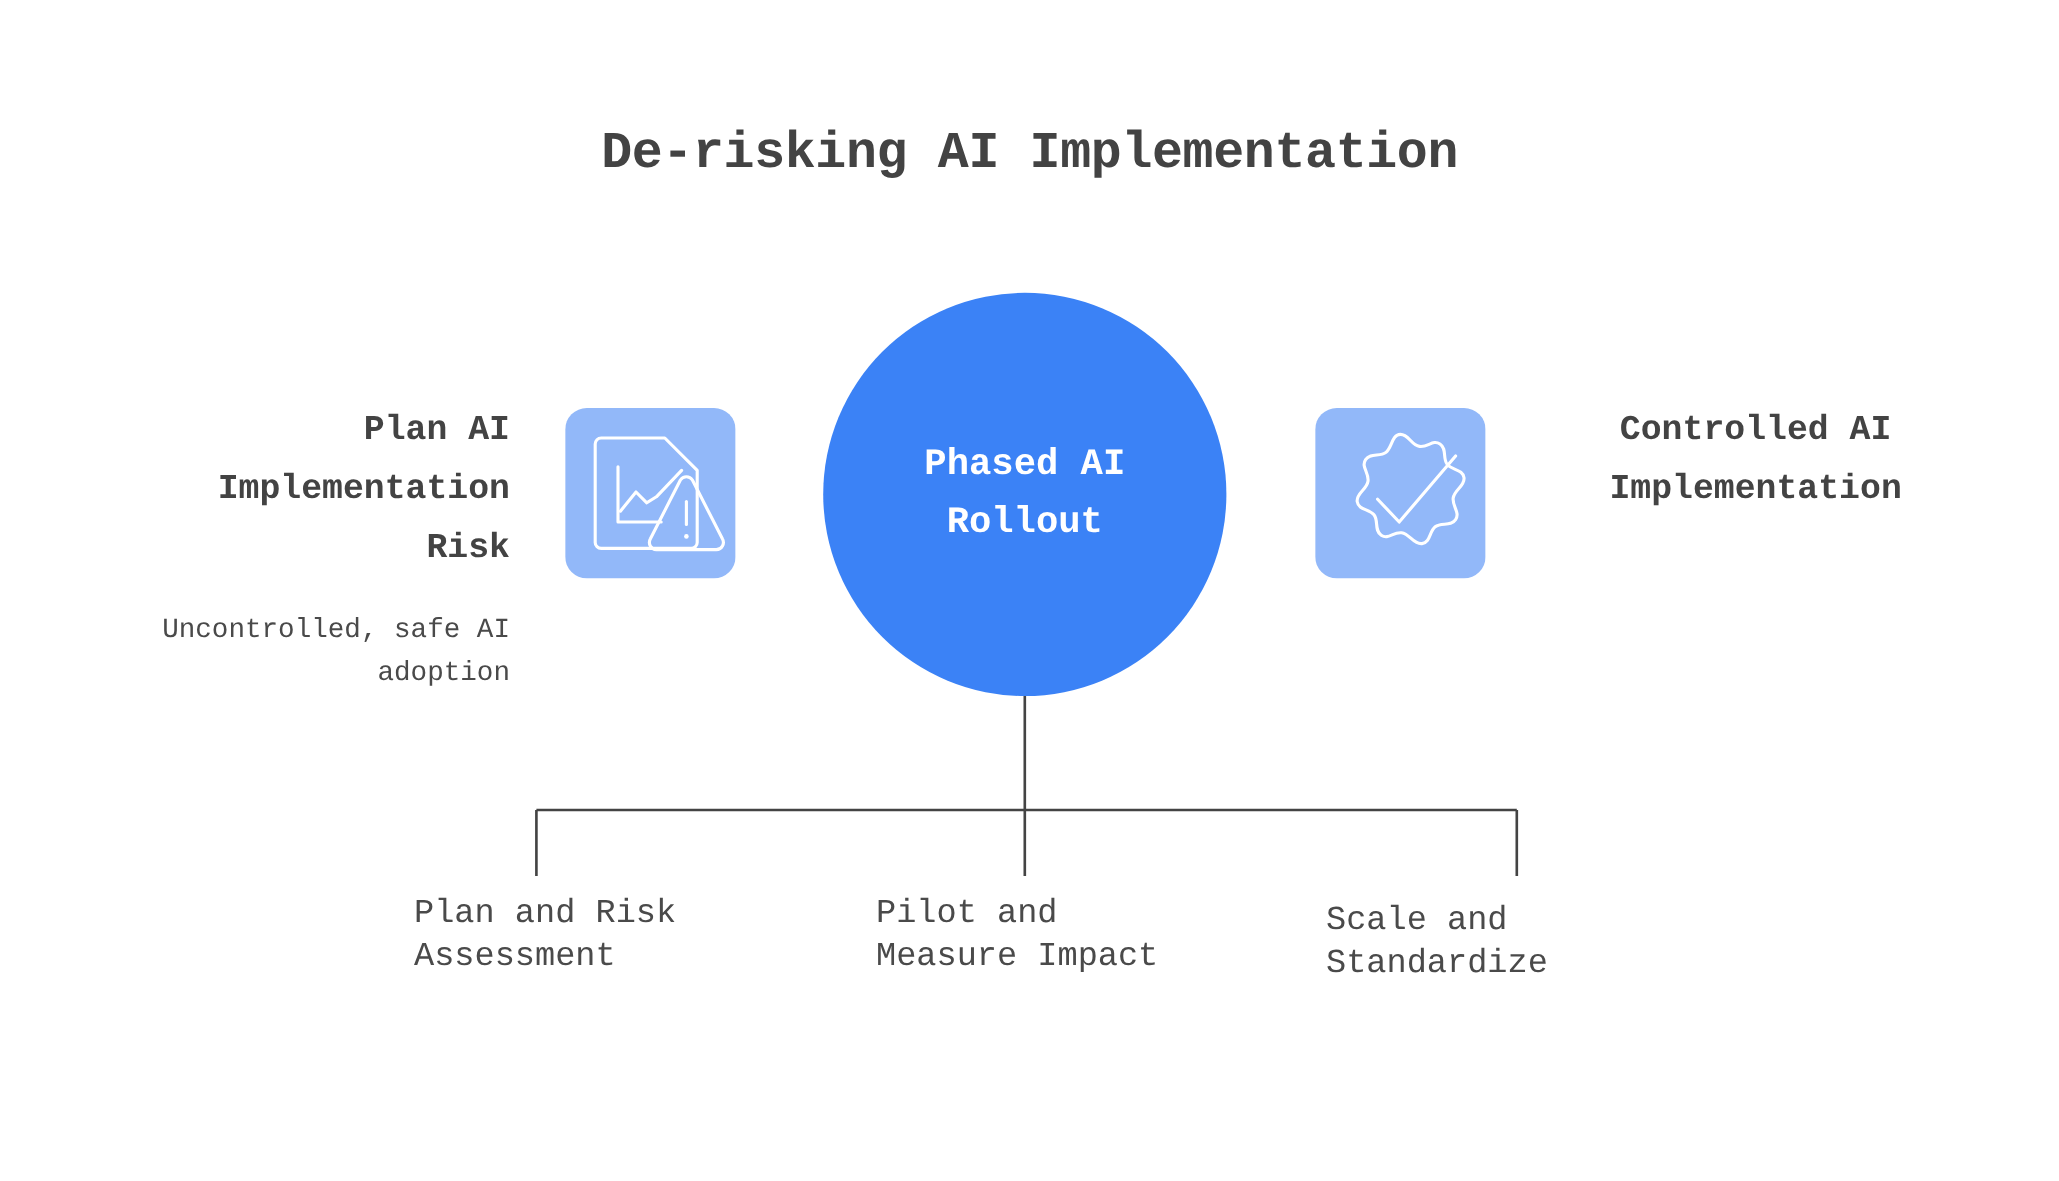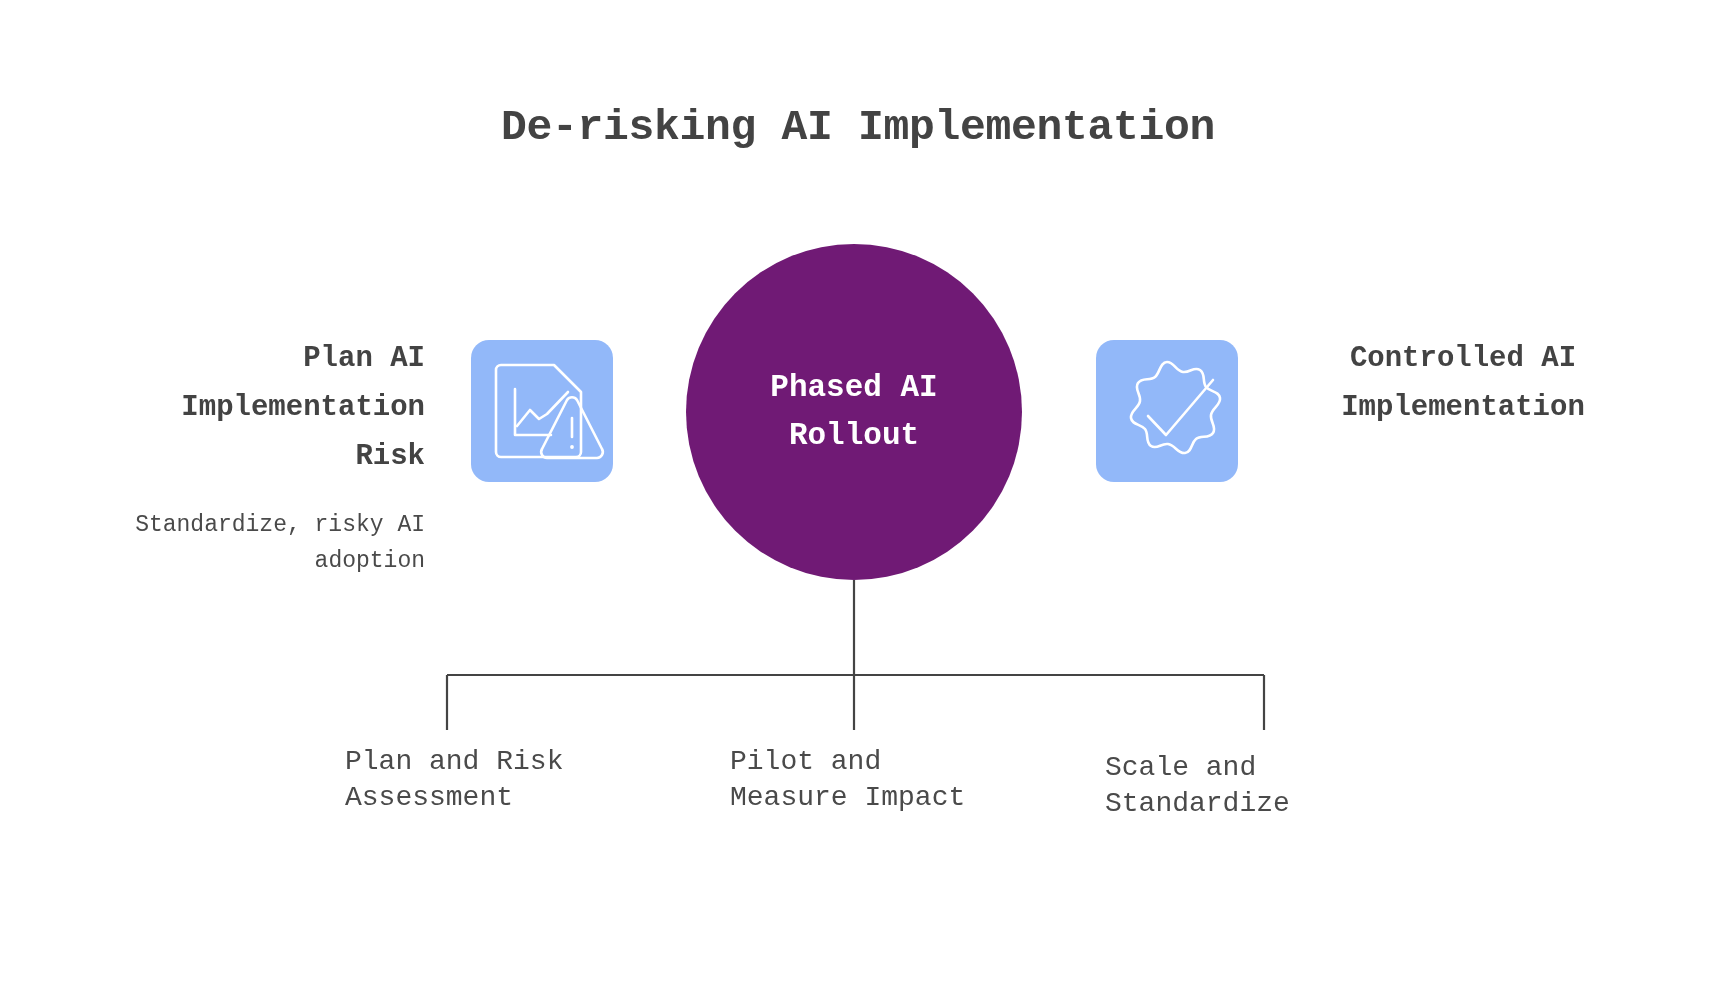--- a/index.html
+++ b/index.html
@@ -137,21 +137,21 @@
 </style>
 </head>
 <body style="background: rgb(255, 255, 255);">
 
 <div id="canvas">
 
   <div class="page-title">De-risking AI Implementation</div>
 
   <div class="left-block">
     <div class="heading">Plan AI Implementation Risk</div>
-    <div class="subtext">Standardize, risky AI adoption</div>
+    <div class="subtext">Uncontrolled, safe AI adoption</div>
   </div>
 
   <div class="icon-tile" id="icon-tile-left">
     <svg width="142" height="142" viewBox="0 0 142 142">
       <rect x="0" y="0" width="142" height="142" rx="18" ry="18" fill="#92b8f9"></rect>
       <g fill="none" stroke="#ffffff" stroke-width="2.6" stroke-linecap="round" stroke-linejoin="round">
 
         <path d="M25 30 A5 5 0 0 1 30 25 L83 25 L110 52 L110 112
                  A5 5 0 0 1 105 117 L30 117 A5 5 0 0 1 25 112 Z"></path>
 
@@ -162,21 +162,21 @@
         <path d="M96 60 A6 6 0 0 1 106 60 L131 109
                  A6 6 0 0 1 126 118 L76 118
                  A6 6 0 0 1 71 109 Z"></path>
 
         <path d="M101 78 L101 97"></path>
         <circle cx="101" cy="107" r="1.9" fill="#ffffff" stroke="none"></circle>
       </g>
     </svg>
   </div>
 
-  <div class="center-circle" id="center-circle" style="background:#701a75;">
+  <div class="center-circle" id="center-circle" style="background:#3b82f6;">
     <div class="label">Phased AI Rollout</div>
   </div>
 
   <div class="icon-tile" id="icon-tile-right">
     <svg width="142" height="142" viewBox="0 0 142 142">
       <rect x="0" y="0" width="142" height="142" rx="18" ry="18" fill="#92b8f9"></rect>
       <g fill="none" stroke="#ffffff" stroke-width="2.6" stroke-linecap="round" stroke-linejoin="round">
 
         <path d="M71 22
                  C78 22 80 31 87 32

